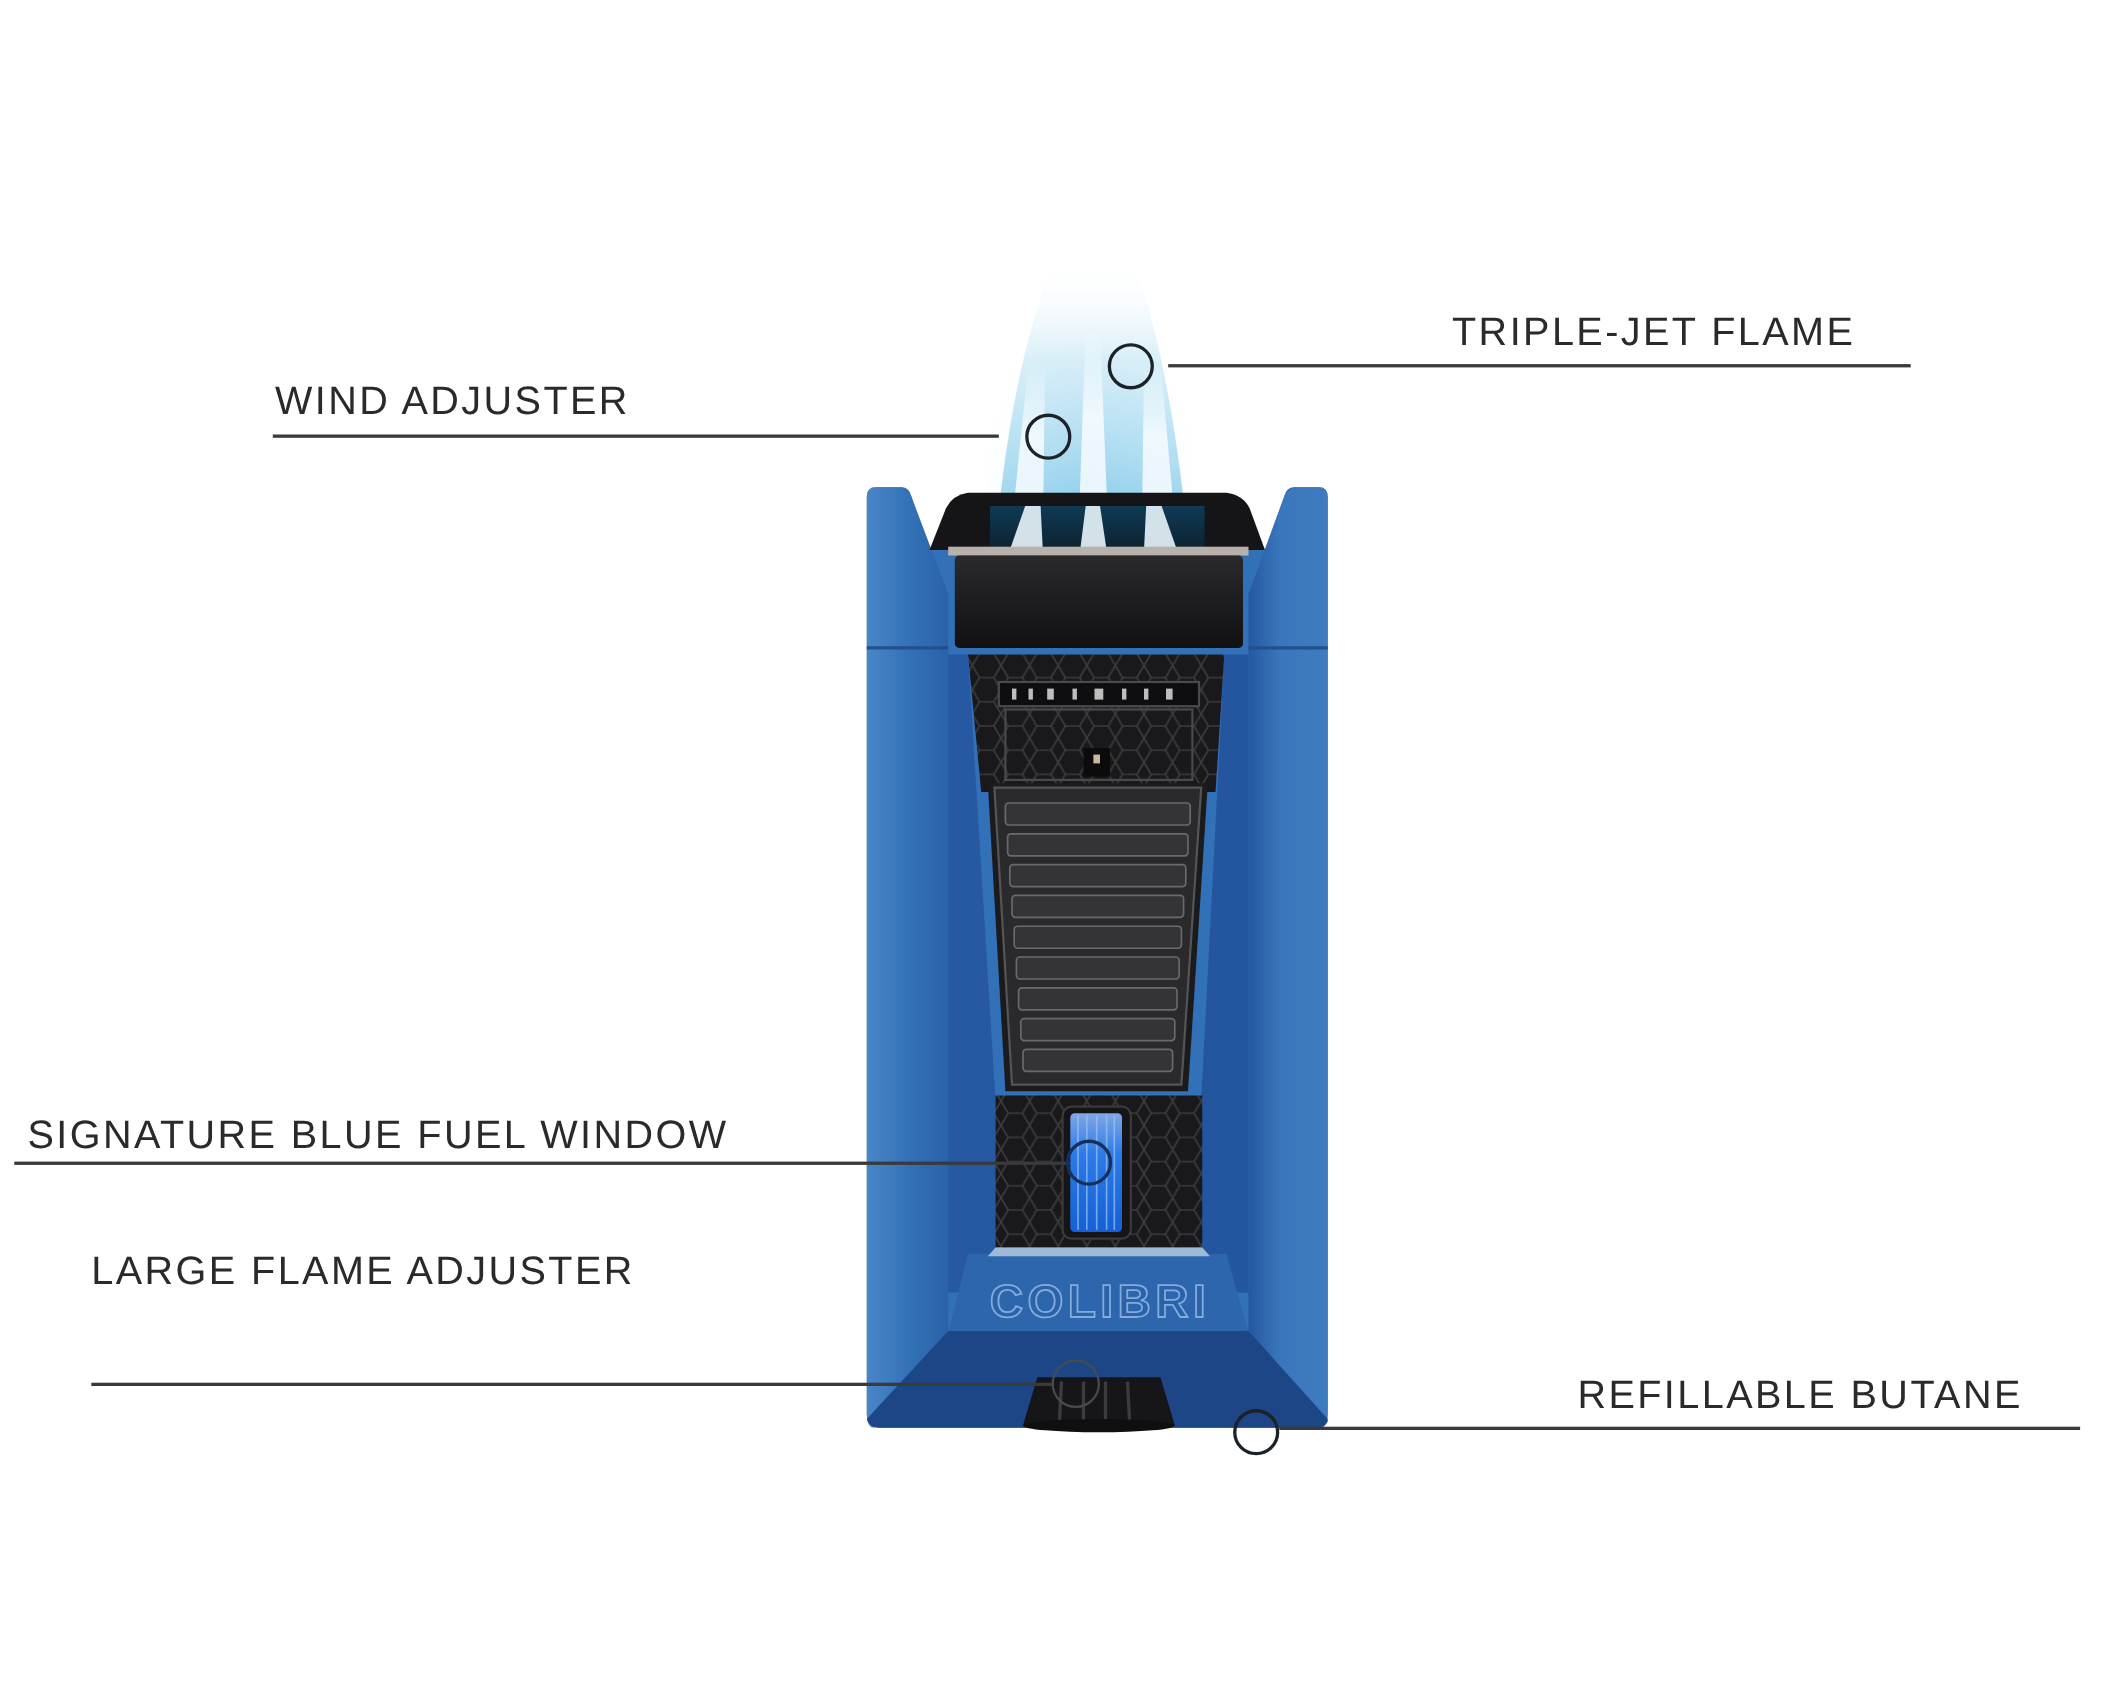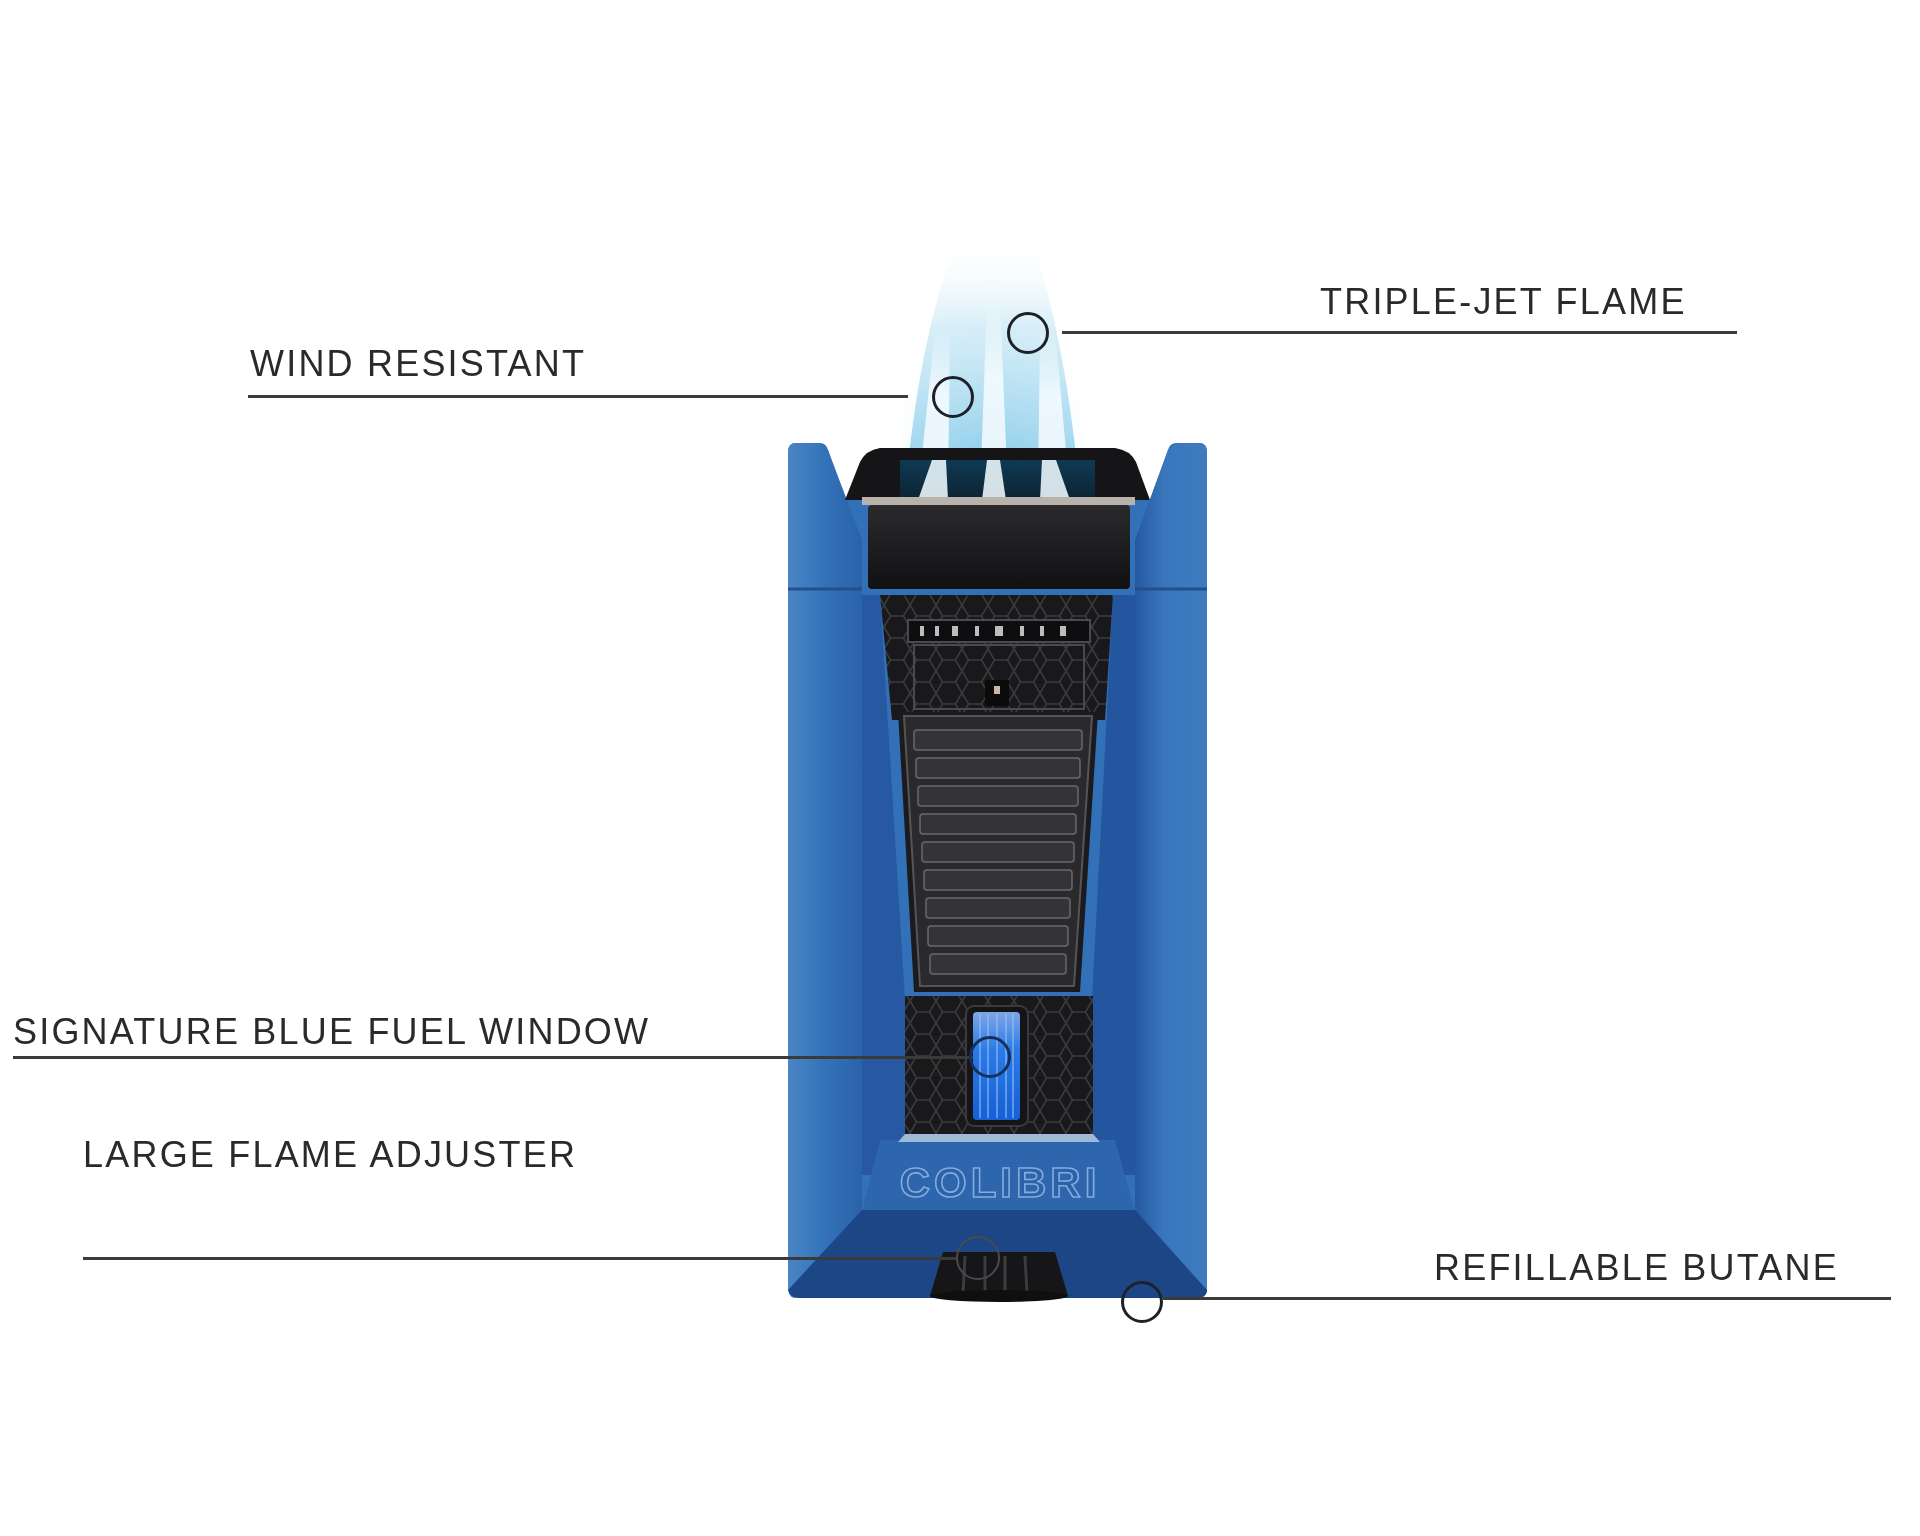--- a/index.html
+++ b/index.html
@@ -156,25 +156,25 @@
           <line x1="1025" y1="1256" x2="1027" y2="1294"></line>
       </g>
       <ellipse cx="999" cy="1296" rx="69" ry="6" fill="#0f0f10"></ellipse>
     </g>
   </svg>
 
   <div class="label" style="left:1320px;top:284px;">TRIPLE-JET FLAME</div>
   <div class="rule" style="left:1062px;top:331px;width:675px;"></div>
   <div class="marker" style="left:1007px;top:312px;width:42px;height:42px;"></div>
 
-  <div class="label" style="left:250px;top:346px;">WIND RESISTANT</div>
+  <div class="label" style="left:250px;top:346px;">WIND ADJUSTER</div>
   <div class="rule" style="left:248px;top:395px;width:660px;"></div>
   <div class="marker" style="left:932px;top:376px;width:42px;height:42px;"></div>
 
-  <div class="label" style="left:13px;top:1014px;">SIGNATURE BLUE FUEL WINDOW</div>
+  <div class="label" style="left:25px;top:1014px;">SIGNATURE BLUE FUEL WINDOW</div>
   <div class="rule" style="left:13px;top:1056px;width:960px;"></div>
   <div class="marker" style="left:969px;top:1036px;width:42px;height:42px;border-color:#15305a;"></div>
 
   <div class="label" style="left:83px;top:1137px;">LARGE FLAME ADJUSTER</div>
   <div class="rule" style="left:83px;top:1257px;width:875px;"></div>
   <div class="marker" style="left:956px;top:1236px;width:44px;height:44px;border-color:#4a4a4e;border-width:2px;"></div>
 
   <div class="label" style="left:1434px;top:1250px;">REFILLABLE BUTANE</div>
   <div class="rule" style="left:1163px;top:1297px;width:728px;"></div>
   <div class="marker" style="left:1121px;top:1281px;width:42px;height:42px;"></div>

